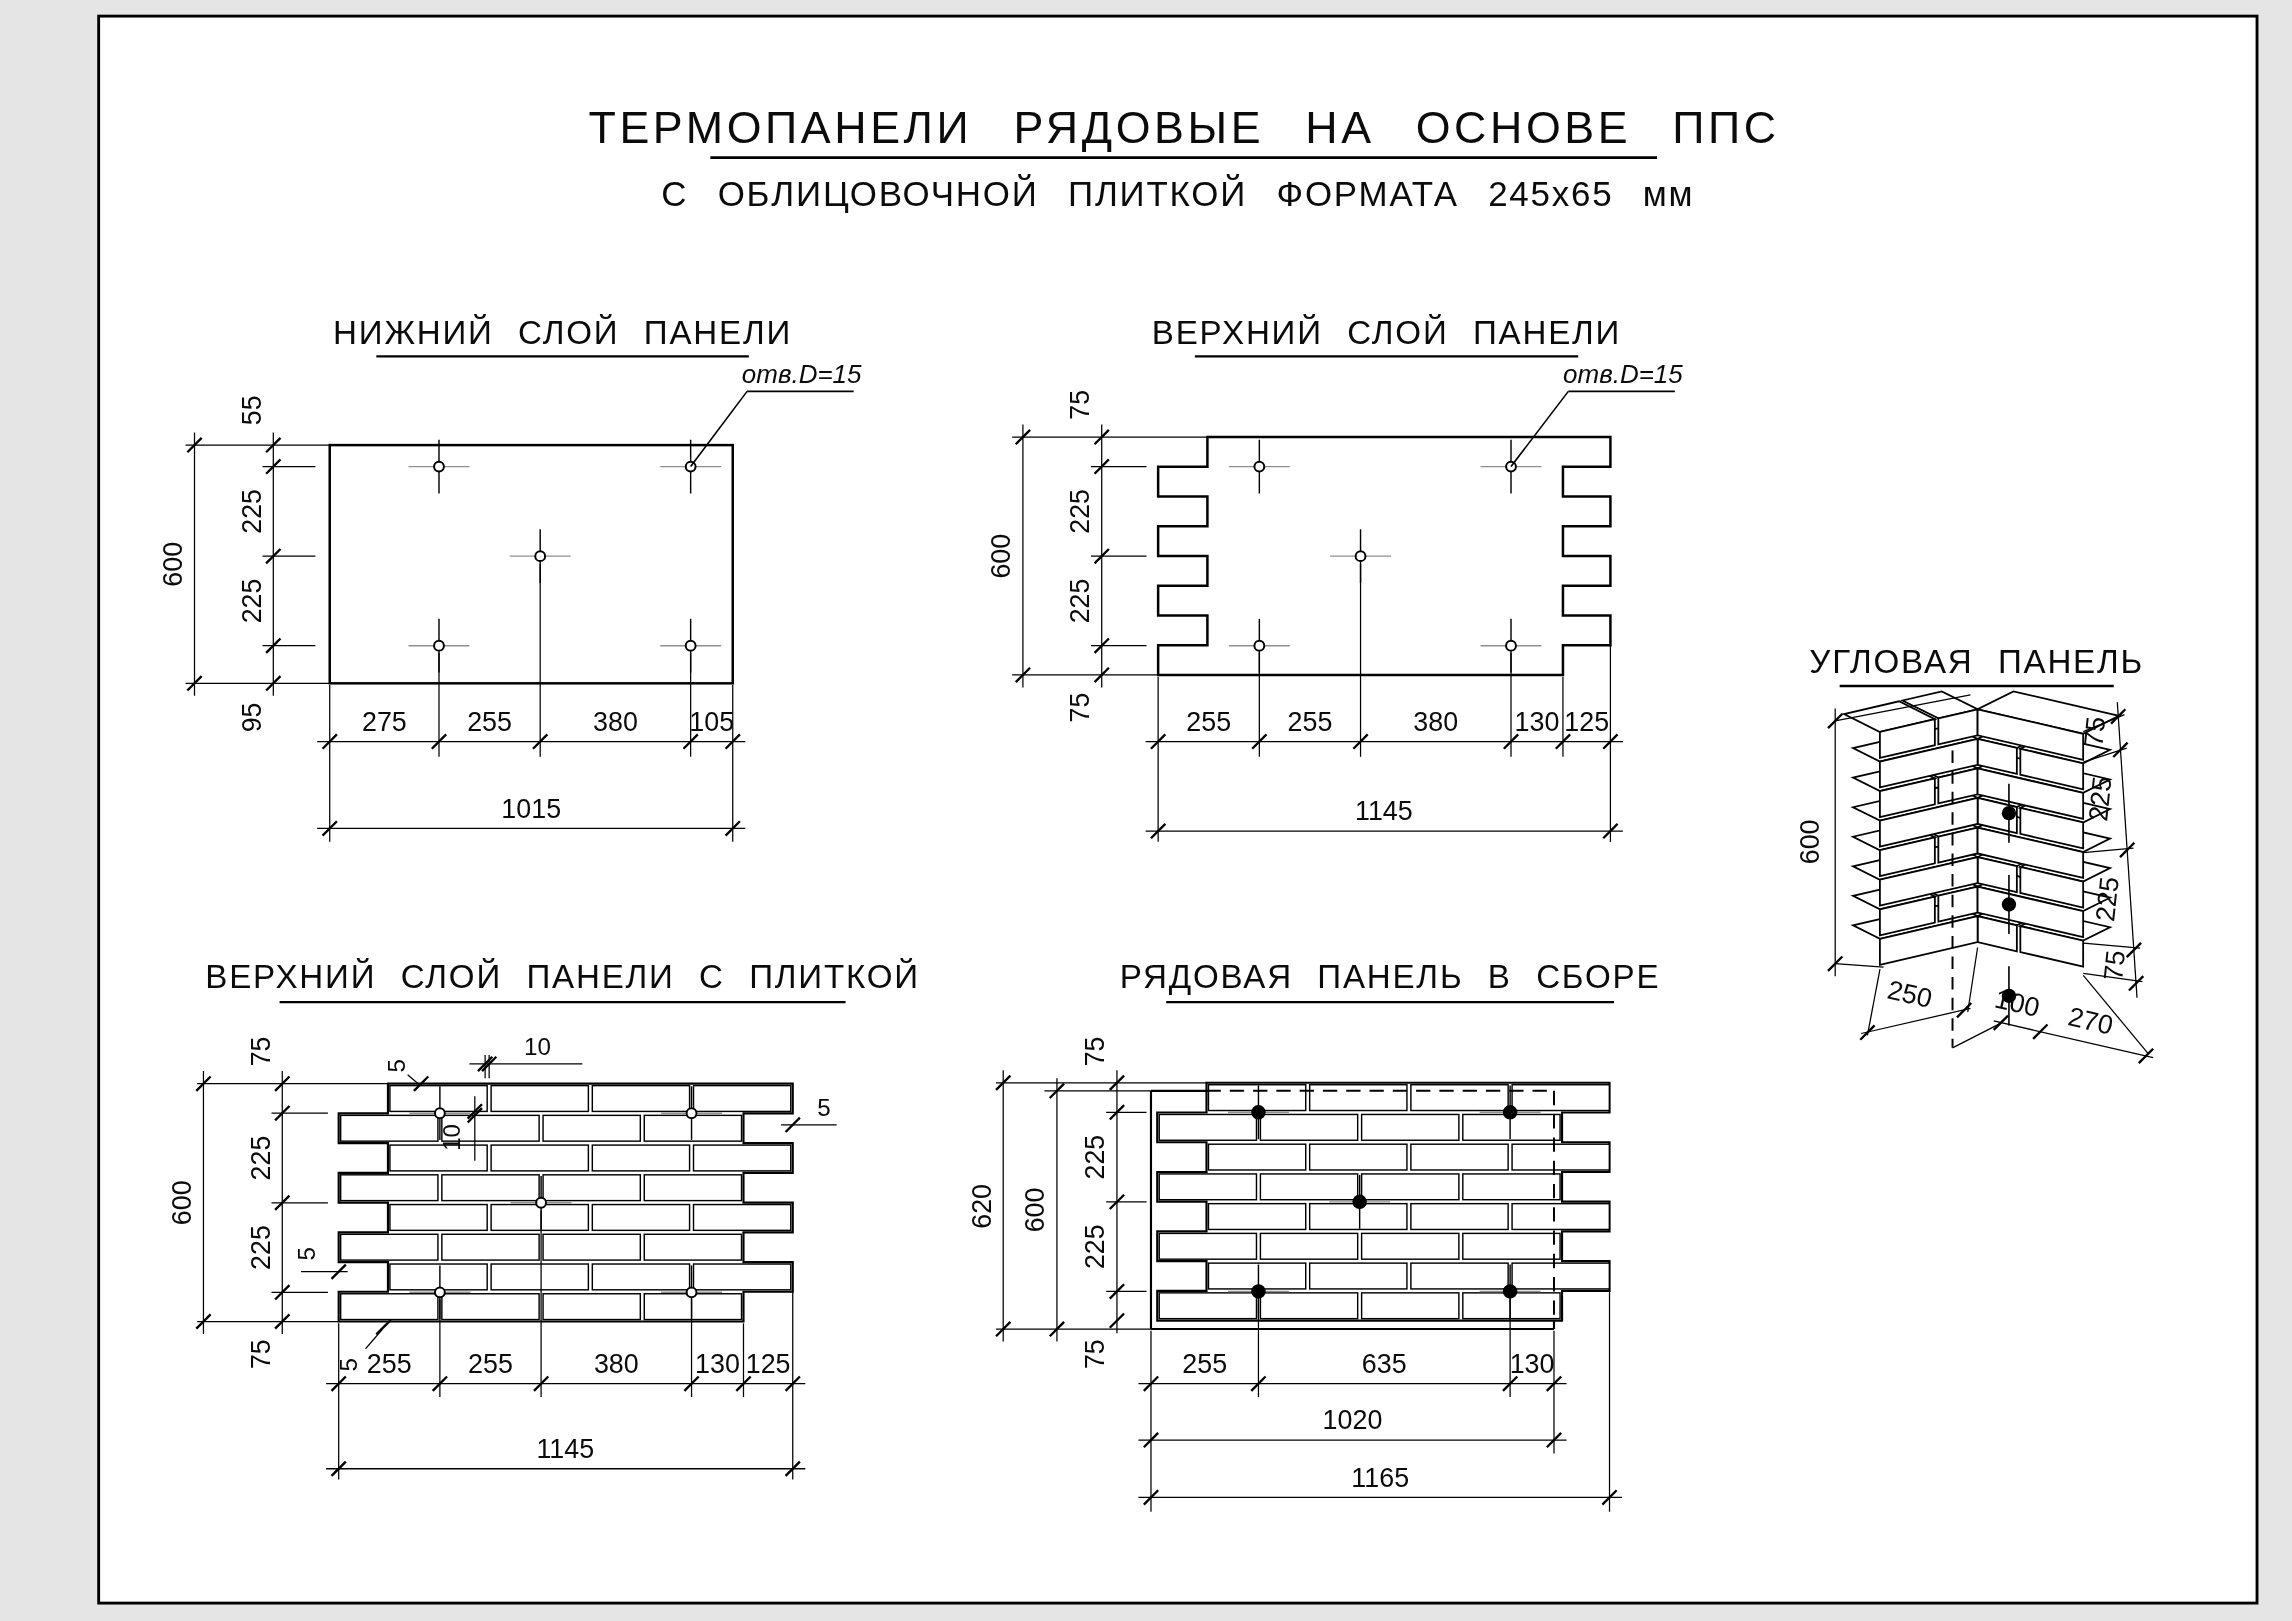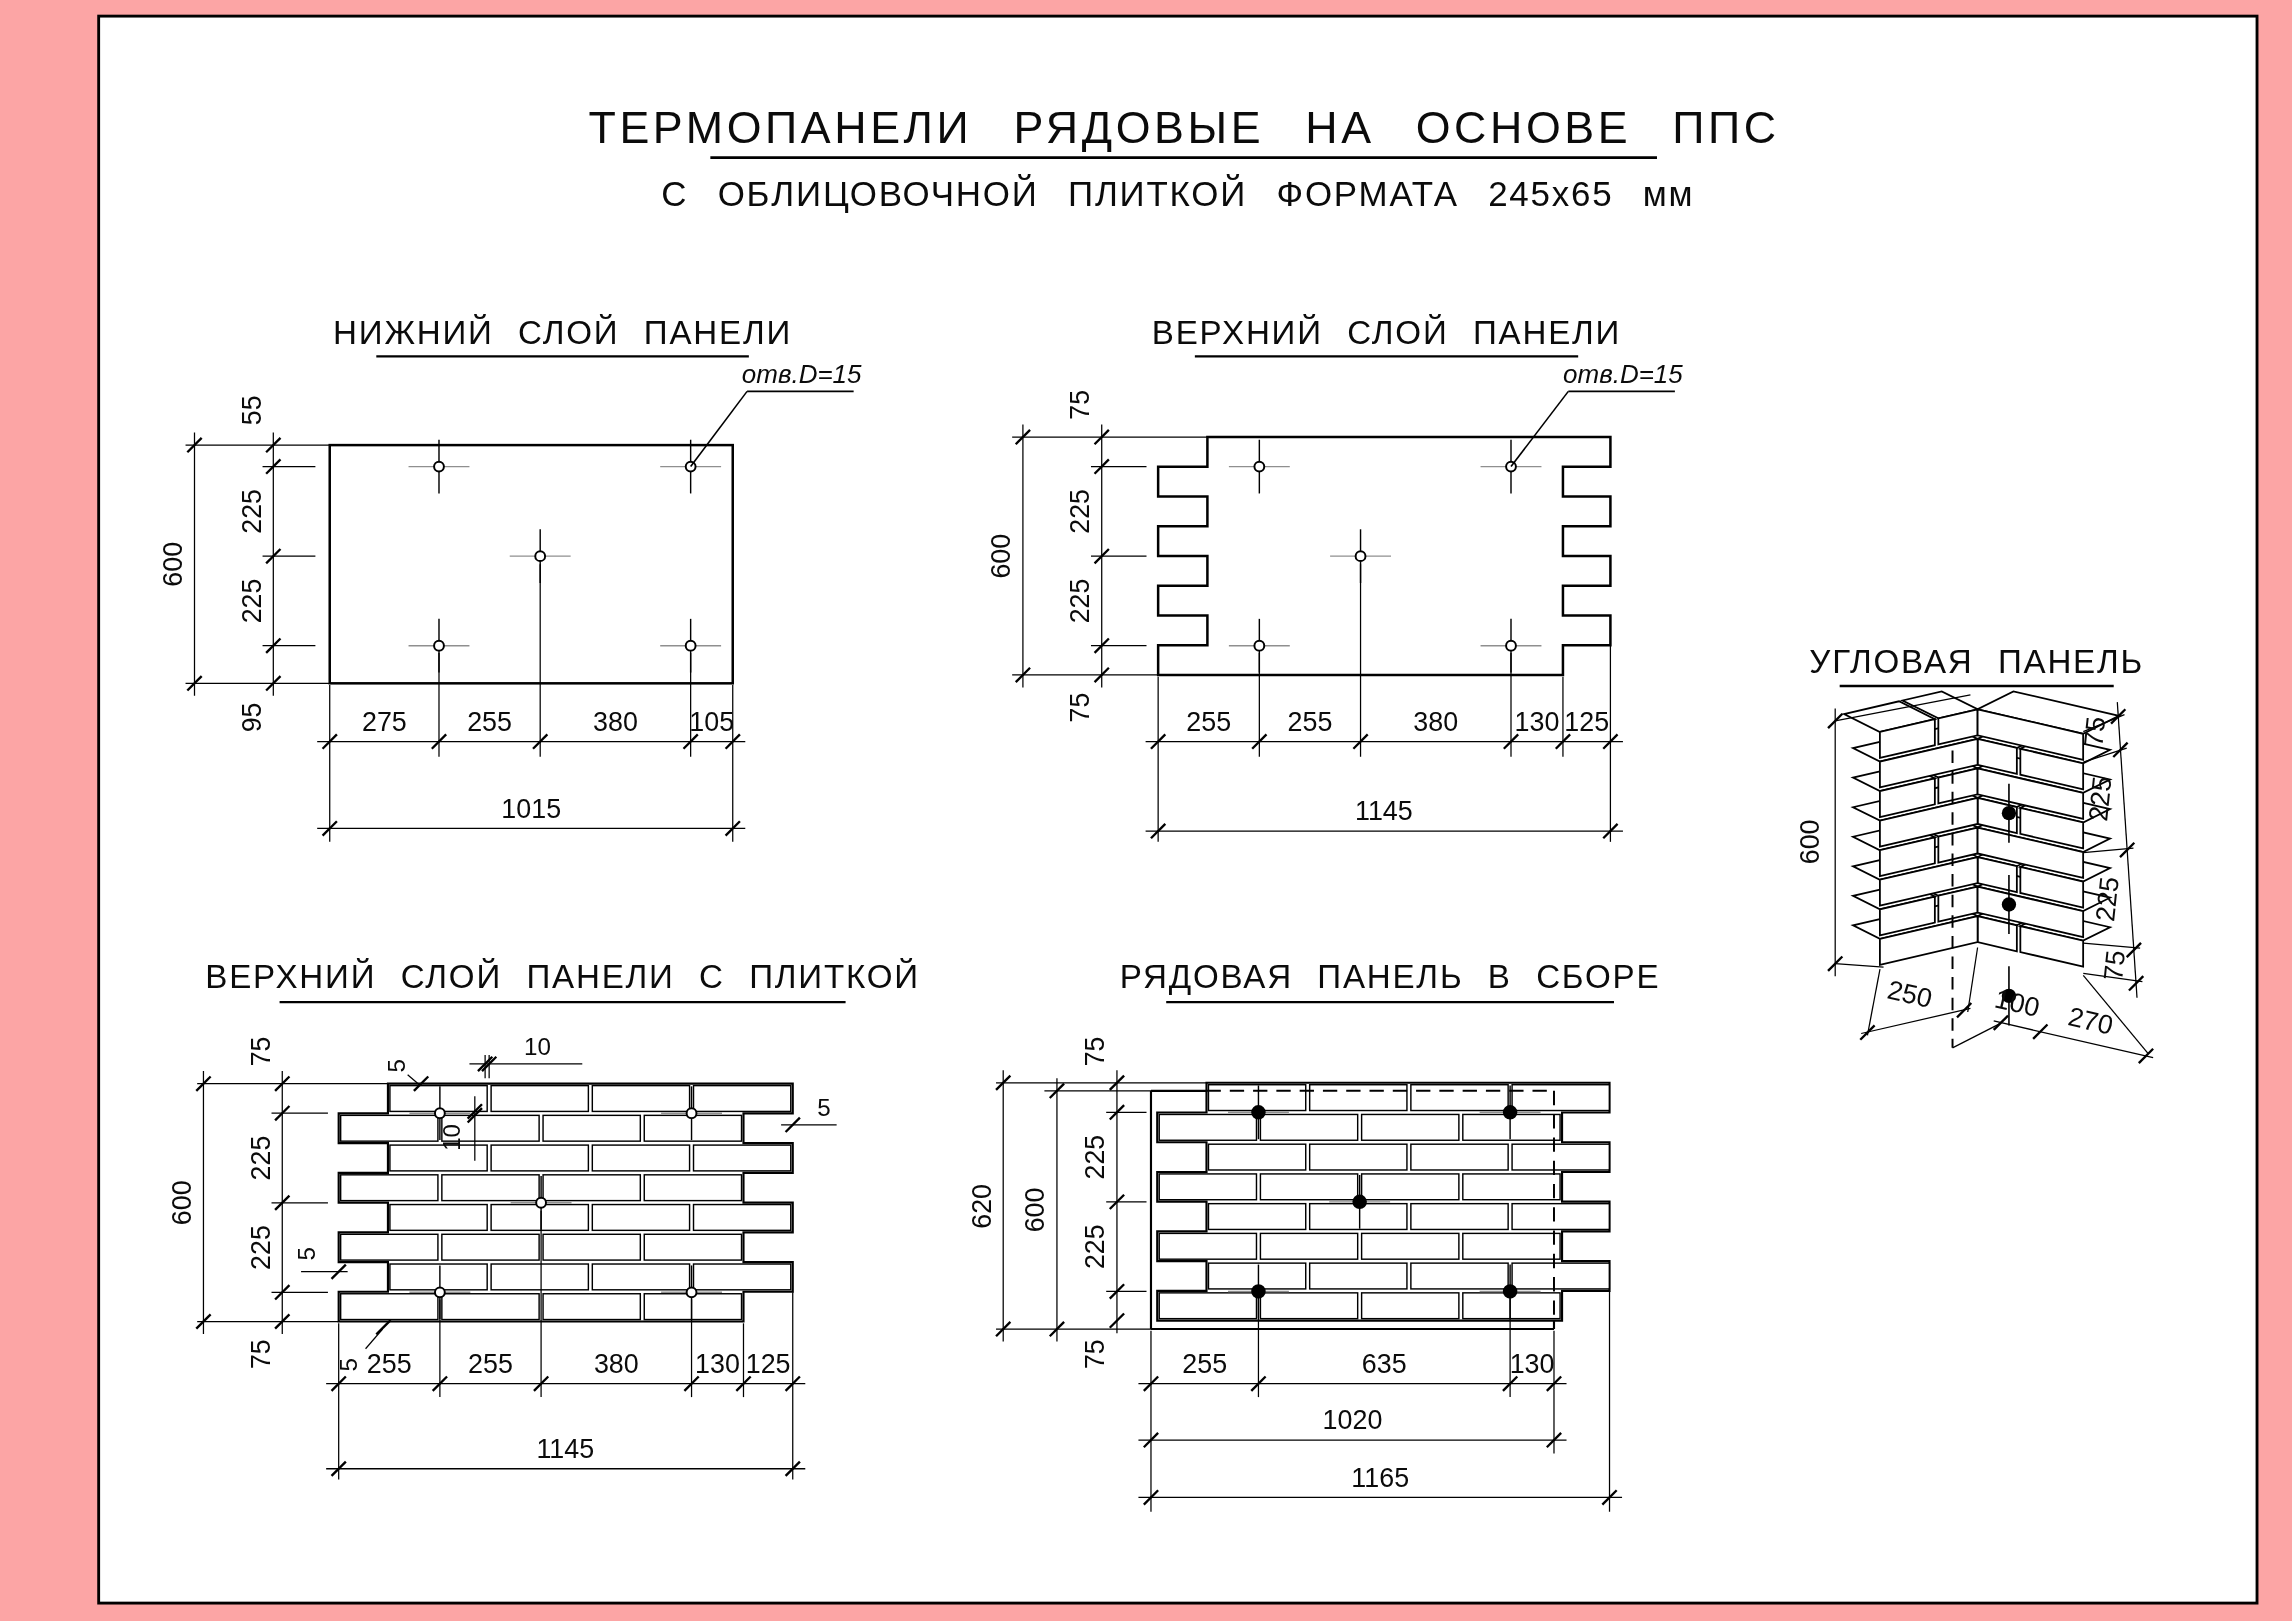--- a/index.html
+++ b/index.html
@@ -1,16 +1,16 @@
 <!DOCTYPE html>
 <html style="font-size:14.3px"><head>
 <meta charset="utf-8">
 <style>
   html,body{margin:0;padding:0;background:#fff;}
-  .stage{position:relative;width:2293px;height:1621px;background:#fca5a5;overflow:hidden;}
+  .stage{position:relative;width:2293px;height:1621px;background:#e5e5e5;overflow:hidden;}
   svg{display:block;}
   svg text{font-family:"Liberation Sans", sans-serif; fill:#0b0b0b;}
   .t-main{font-size:50px;letter-spacing:4px;word-spacing:28px;}
   .t-sub{font-size:39px;letter-spacing:2px;word-spacing:20px;}
   .t-sec{font-size:37px;letter-spacing:2px;word-spacing:15px;}
   .dim{font-size:30px;}
   .dim-s{font-size:27px;}
   .callout{font-size:29px;font-style:italic;}
   .ln{stroke:#000;fill:none;}
 </style>

